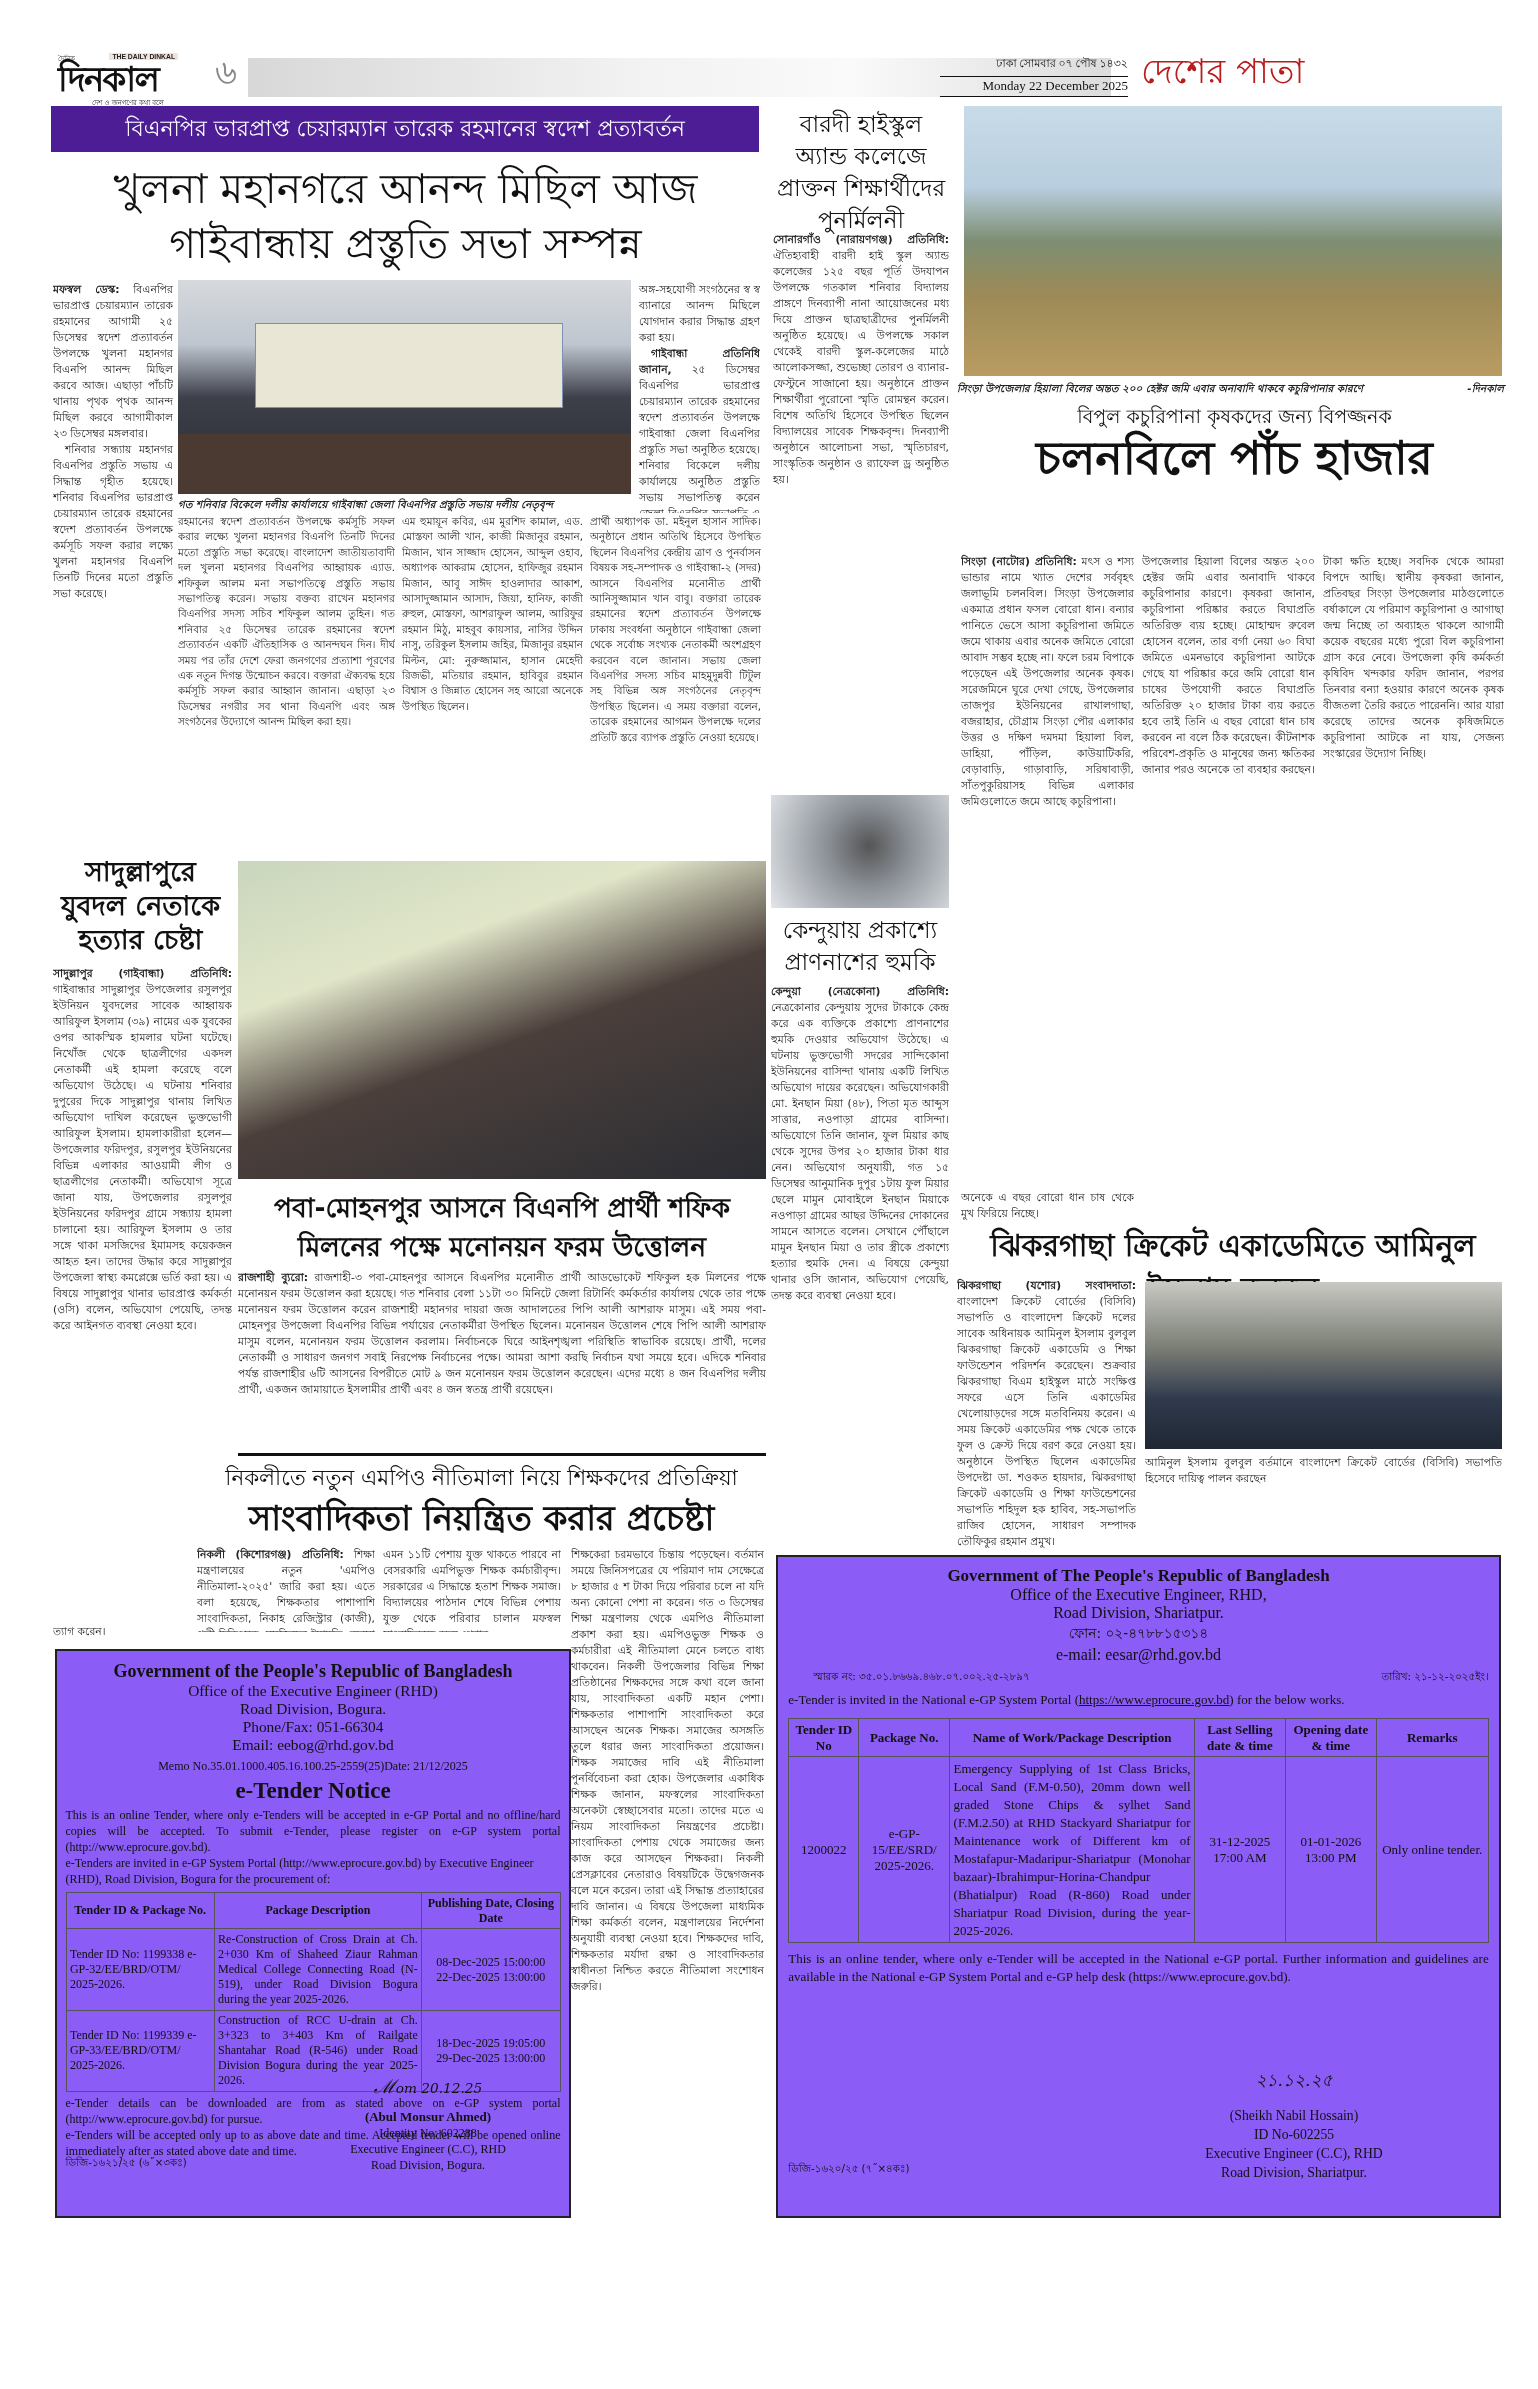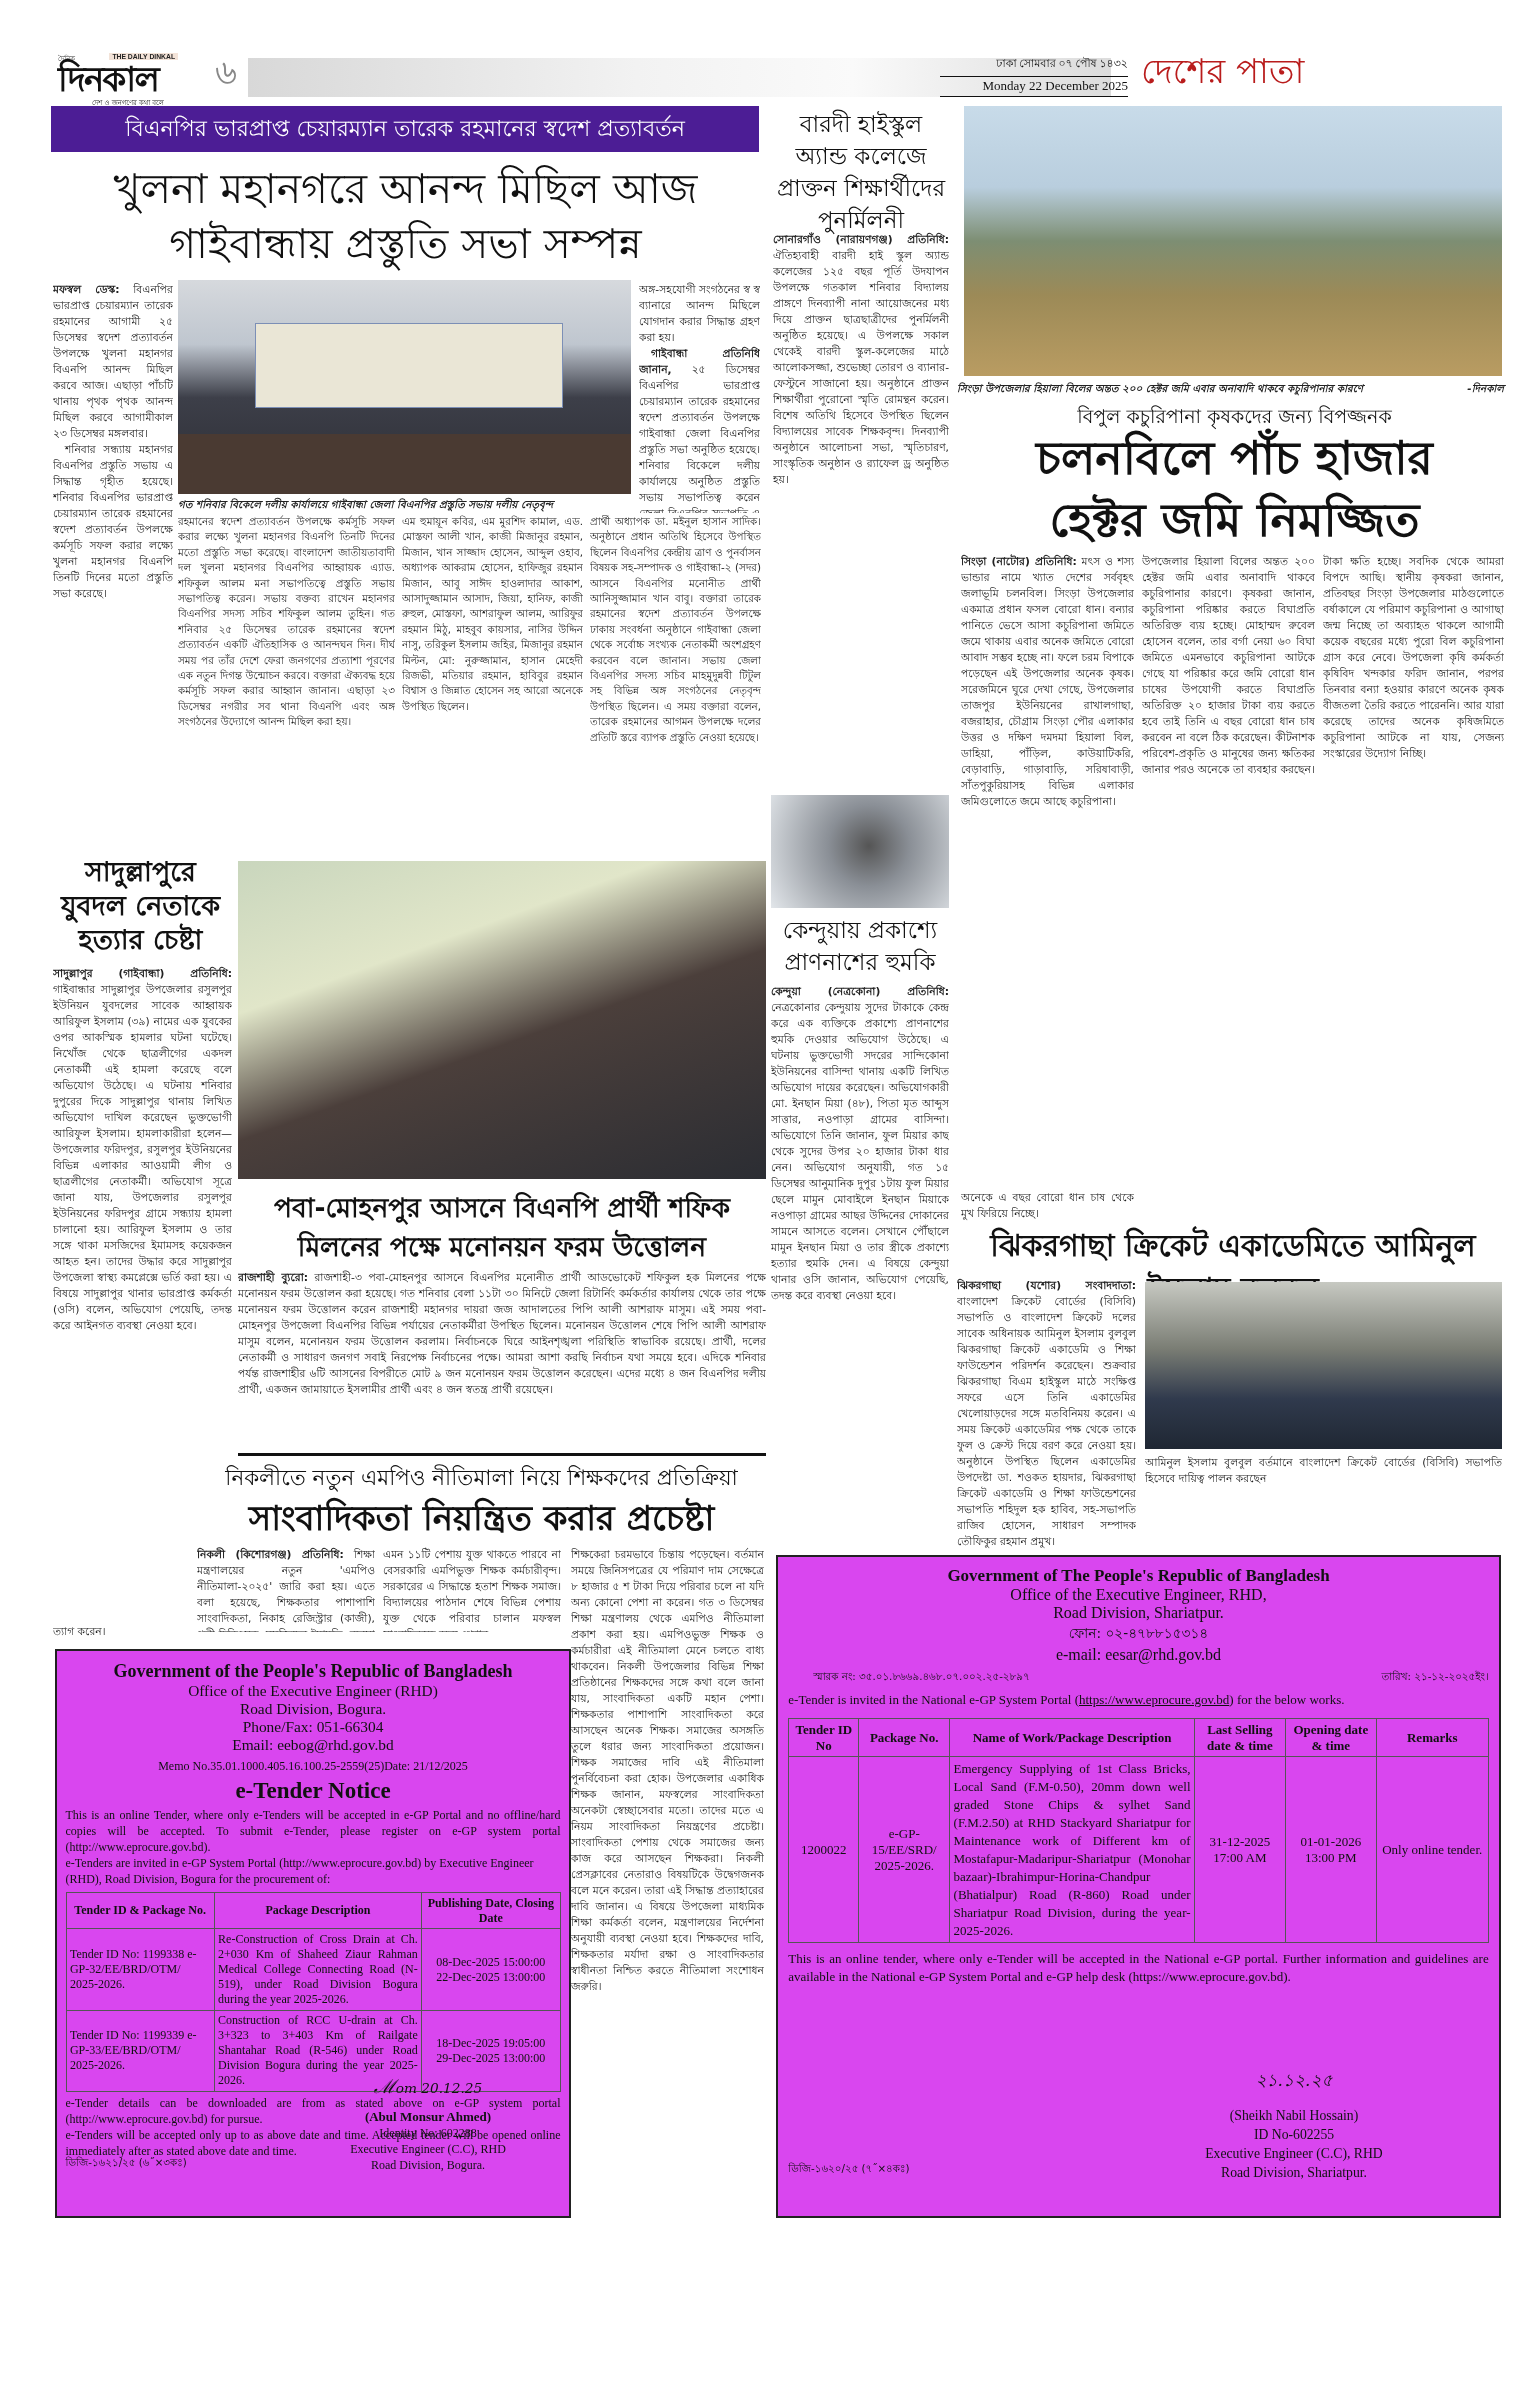--- a/index.html
+++ b/index.html
@@ -38,21 +38,21 @@
 
   .photo-nomination { left: 238px; top: 861px; width: 528px; height: 318px; background: linear-gradient(160deg, #c9d6bd 0%, #e1e6c9 30%, #4b3f3b 55%, #2b2d33 100%); }
   .photo-flood { left: 964px; top: 106px; width: 538px; height: 270px; background: linear-gradient(180deg, #c8dbe9 0%, #b9cede 30%, #7d8e73 50%, #9c8a57 70%, #b99c62 100%); }
   .photo-gun { left: 771px; top: 795px; width: 178px; height: 113px; background: radial-gradient(circle at 55% 45%, #555 0%, #8a8f96 35%, #e2e6ea 100%); }
   .photo-cricket { left: 1145px; top: 1282px; width: 357px; height: 167px; background: linear-gradient(180deg, #c7c9c2 0%, #7a7d74 40%, #303a4d 70%, #1f2733 100%); }
 
   .head-med { font-weight: bold; text-align:center; color:#111; }
   .rule { background:#111; height: 2.6px; }
 
   
-  .tender { border: 2.6px solid #222; background:#d946ef; font-family:"Liberation Serif", serif; color:#111; }
+  .tender { border: 2.6px solid #222; background:#8b5cf6; font-family:"Liberation Serif", serif; color:#111; }
   .t-gov { font-weight:bold; text-align:center; }
   .t-line { text-align:center; }
   .t-table { border-collapse: collapse; width: 100%; }
   .t-table th, .t-table td { border: 0.9px solid #555; padding: 2.6px 3.4px; vertical-align: middle; }
   .t-table th { font-weight: bold; text-align:center; }
   .bn-small { font-family: "DejaVu Sans", sans-serif; font-size: 10.3px; }
 </style>
 </head>
 <body>
 
@@ -124,21 +124,20 @@
 <div class="abs col-text" style="left:773px; top:232px; width:176px; height:530px;">
   <p class="first"><b>সোনারগাঁও (নারায়ণগঞ্জ) প্রতিনিধি:</b> <span>ঐতিহ্যবাহী বারদী হাই স্কুল অ্যান্ড কলেজের ১২৫ বছর পূর্তি উদযাপন উপলক্ষে গতকাল শনিবার বিদ্যালয় প্রাঙ্গণে দিনব্যাপী নানা আয়োজনের মধ্য দিয়ে প্রাক্তন ছাত্রছাত্রীদের পুনর্মিলনী অনুষ্ঠিত হয়েছে। এ উপলক্ষে সকাল থেকেই বারদী স্কুল-কলেজের মাঠে আলোকসজ্জা, শুভেচ্ছা তোরণ ও ব্যানার-ফেস্টুনে সাজানো হয়। অনুষ্ঠানে প্রাক্তন শিক্ষার্থীরা পুরোনো স্মৃতি রোমন্থন করেন। বিশেষ অতিথি হিসেবে উপস্থিত ছিলেন বিদ্যালয়ের সাবেক শিক্ষকবৃন্দ। দিনব্যাপী অনুষ্ঠানে আলোচনা সভা, স্মৃতিচারণ, সাংস্কৃতিক অনুষ্ঠান ও র‍্যাফেল ড্র অনুষ্ঠিত হয়।</span></p>
 </div>
 
 <div class="abs photo photo-flood"></div>
 <div class="abs caption" style="left:957px; top:381px; width:479px; font-size:10.3px;">সিংড়া উপজেলার হিয়ালা বিলের অন্তত ২০০ হেক্টর জমি এবার অনাবাদি থাকবে কচুরিপানার কারণে</div>
 <div class="abs caption" style="left:1444px; top:381px; width:60px; text-align:right;">-দিনকাল</div>
 <div class="abs head-med" style="left:961px; top:402px; width:547px; font-size:19px; font-weight:normal;">বিপুল কচুরিপানা কৃষকদের জন্য বিপজ্জনক</div>
 <div class="abs head-med" style="left:961px; top:427px; width:547px; font-size:46px; line-height:62px;">
   <div>চলনবিলে পাঁচ হাজার</div>
-  <div>হেক্টর জমি নিমজ্জিত</div>
 </div>
 <div class="abs col-text" style="left:961px; top:554px; width:173px; height:632px;">
   <p class="first"><b>সিংড়া (নাটোর) প্রতিনিধি:</b> <span>মৎস ও শস্য ভান্ডার নামে খ্যাত দেশের সর্ববৃহৎ জলাভূমি চলনবিল। সিংড়া উপজেলার একমাত্র প্রধান ফসল বোরো ধান। বন্যার পানিতে ভেসে আসা কচুরিপানা জমিতে জমে থাকায় এবার অনেক জমিতে বোরো আবাদ সম্ভব হচ্ছে না। ফলে চরম বিপাকে পড়েছেন এই উপজেলার অনেক কৃষক। সরেজমিনে ঘুরে দেখা গেছে, উপজেলার তাজপুর ইউনিয়নের রাখালগাছা, বজরাহার, চৌগ্রাম সিংড়া পৌর এলাকার উত্তর ও দক্ষিণ দমদমা হিয়ালা বিল, ডাহিয়া, পাঁড়িল, কাউয়াটিকরি, বেড়াবাড়ি, গাড়াবাড়ি, সরিষাবাড়ী, সাঁতপুকুরিয়াসহ বিভিন্ন এলাকার জমিগুলোতে জমে আছে কচুরিপানা।</span></p>
 </div>
 <div class="abs col-text" style="left:1142px; top:554px; width:173px; height:667px;">উপজেলার হিয়ালা বিলের অন্তত ২০০ হেক্টর জমি এবার অনাবাদি থাকবে কচুরিপানার কারণে। কৃষকরা জানান, কচুরিপানা পরিষ্কার করতে বিঘাপ্রতি অতিরিক্ত ব্যয় হচ্ছে। মোহাম্মদ রুবেল হোসেন বলেন, তার বর্গা নেয়া ৬০ বিঘা জমিতে এমনভাবে কচুরিপানা আটকে গেছে যা পরিষ্কার করে জমি বোরো ধান চাষের উপযোগী করতে বিঘাপ্রতি অতিরিক্ত ২০ হাজার টাকা ব্যয় করতে হবে তাই তিনি এ বছর বোরো ধান চাষ করবেন না বলে ঠিক করেছেন। কীটনাশক পরিবেশ-প্রকৃতি ও মানুষের জন্য ক্ষতিকর জানার পরও অনেকে তা ব্যবহার করছেন।</div>
 <div class="abs col-text" style="left:1323px; top:554px; width:181px; height:667px;">টাকা ক্ষতি হচ্ছে। সবদিক থেকে আমরা বিপদে আছি। স্থানীয় কৃষকরা জানান, প্রতিবছর সিংড়া উপজেলার মাঠগুলোতে বর্ষাকালে যে পরিমাণ কচুরিপানা ও আগাছা জন্ম নিচ্ছে তা অব্যাহত থাকলে আগামী কয়েক বছরের মধ্যে পুরো বিল কচুরিপানা গ্রাস করে নেবে। উপজেলা কৃষি কর্মকর্তা কৃষিবিদ খন্দকার ফরিদ জানান, পরপর তিনবার বন্যা হওয়ার কারণে অনেক কৃষক বীজতলা তৈরি করতে পারেননি। আর যারা করেছে তাদের অনেক কৃষিজমিতে কচুরিপানা আটকে না যায়, সেজন্য সংস্কারের উদ্যোগ নিচ্ছি।</div>
 <div class="abs col-text" style="left:961px; top:1190px; width:173px; height:34px;">অনেকে এ বছর বোরো ধান চাষ থেকে মুখ ফিরিয়ে নিচ্ছে।</div>
 
 <div class="abs photo photo-gun"></div>
 <div class="abs head-med" style="left:771px; top:914px; width:178px; font-size:23px; font-weight:normal; line-height:32px;">কেন্দুয়ায় প্রকাশ্যে প্রাণনাশের হুমকি</div>

